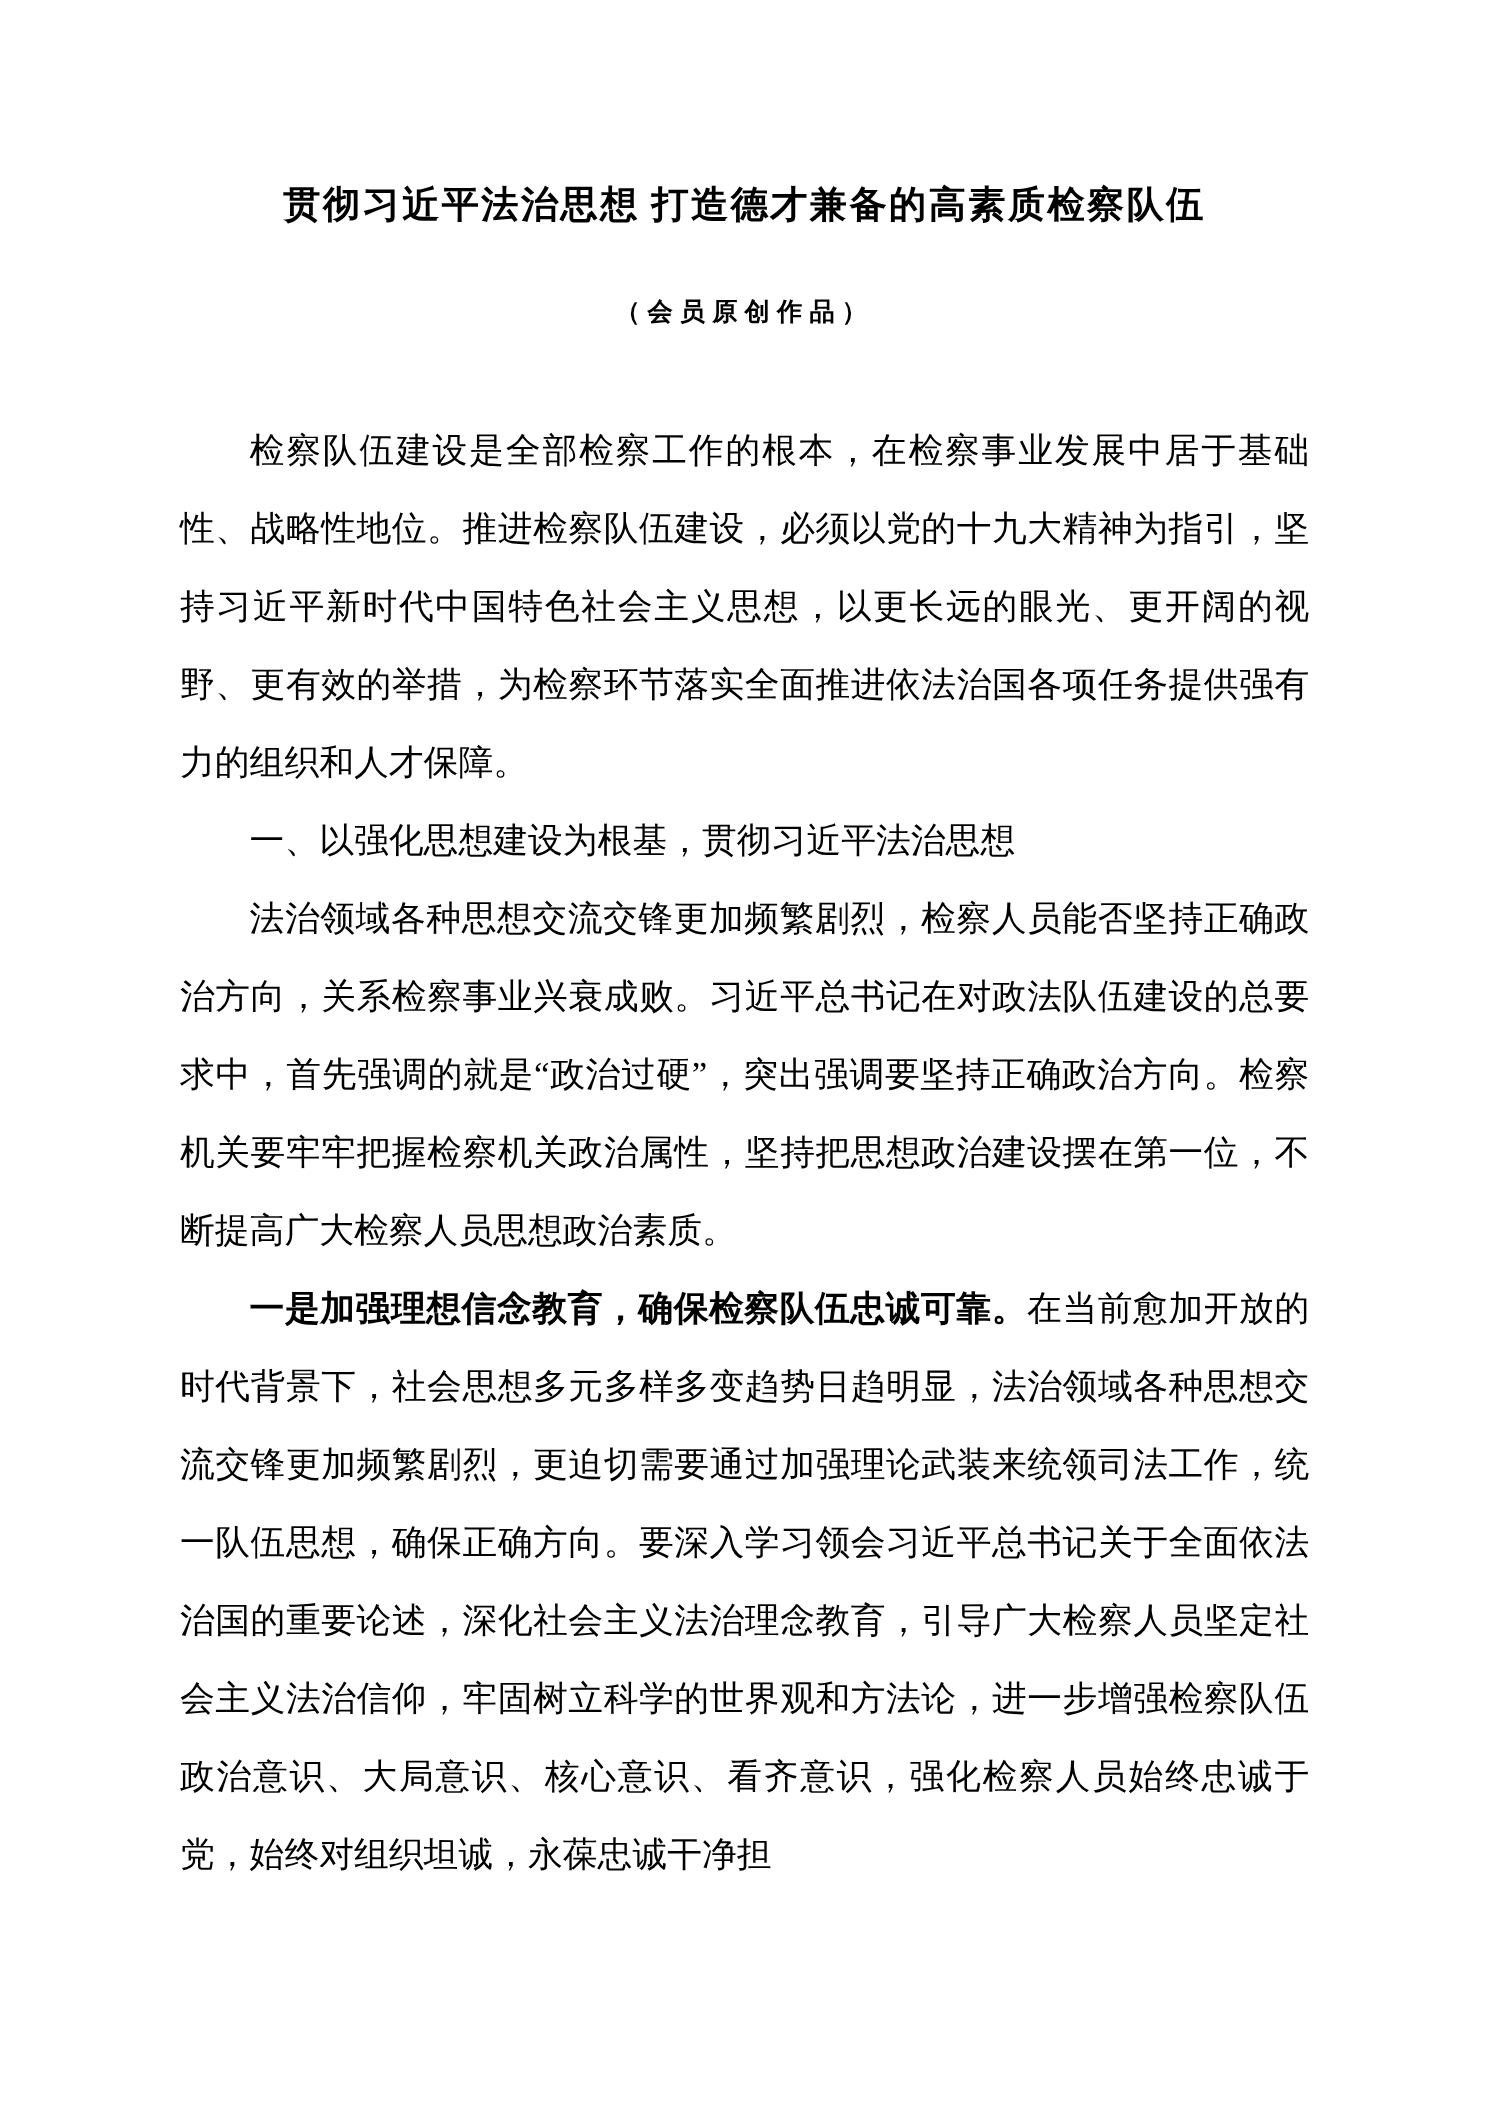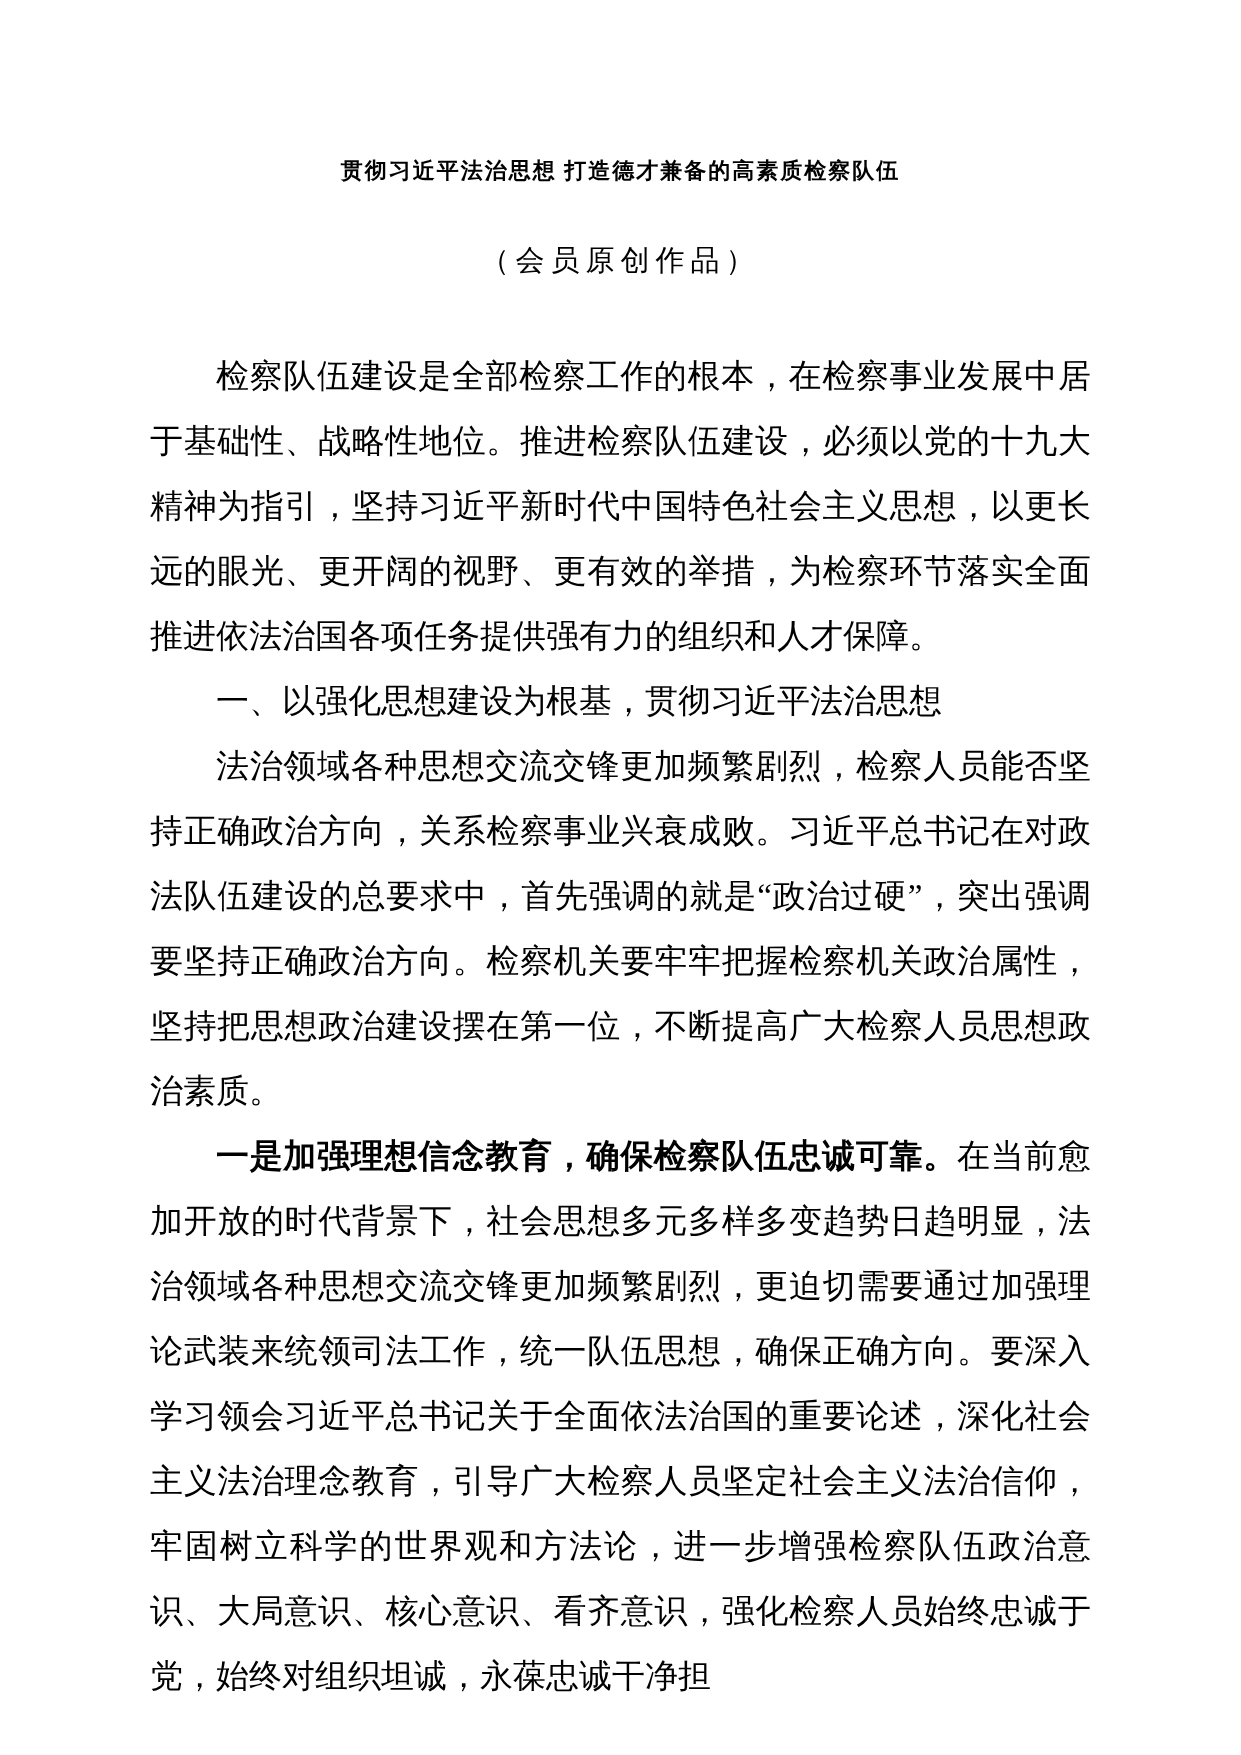--- a/index.html
+++ b/index.html
@@ -15,43 +15,43 @@
     overflow: hidden;
     color: #000000;
     font-family: "Liberation Serif", "DejaVu Serif", serif;
   }
   .doc-title {
     position: absolute;
     top: 150px;
     left: 0;
     width: 100%;
     text-align: center;
-    font-size: 22px;
+    font-size: 31px;
     line-height: 42px;
     font-weight: 700;
     letter-spacing: 2px;
     white-space: nowrap;
   }
   .doc-subtitle {
     position: absolute;
     top: 240px;
     left: 0;
     width: 100%;
     text-align: center;
-    font-size: 29px;
+    font-size: 21px;
     line-height: 40px;
-    font-weight: 400;
+    font-weight: 700;
     letter-spacing: 6px;
   }
   .doc-body {
     position: absolute;
     top: 344px;
     left: 150px;
     width: 941px;
-    font-size: 33px;
+    font-size: 29px;
     line-height: 65px;
     text-align: justify;
     text-justify: inter-ideograph;
   }
   .doc-body p {
     margin: 0;
     text-indent: 2em;
   }
   .doc-body p.section-heading {
     font-weight: 400;

